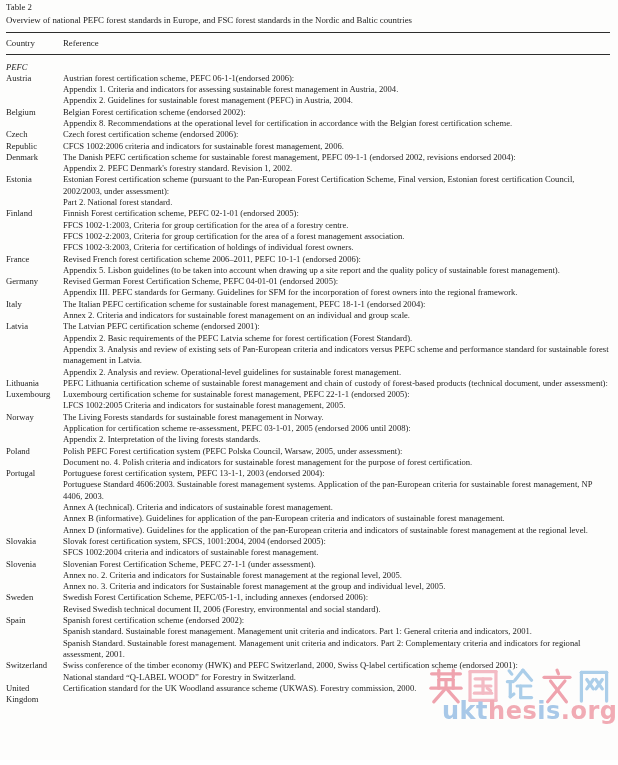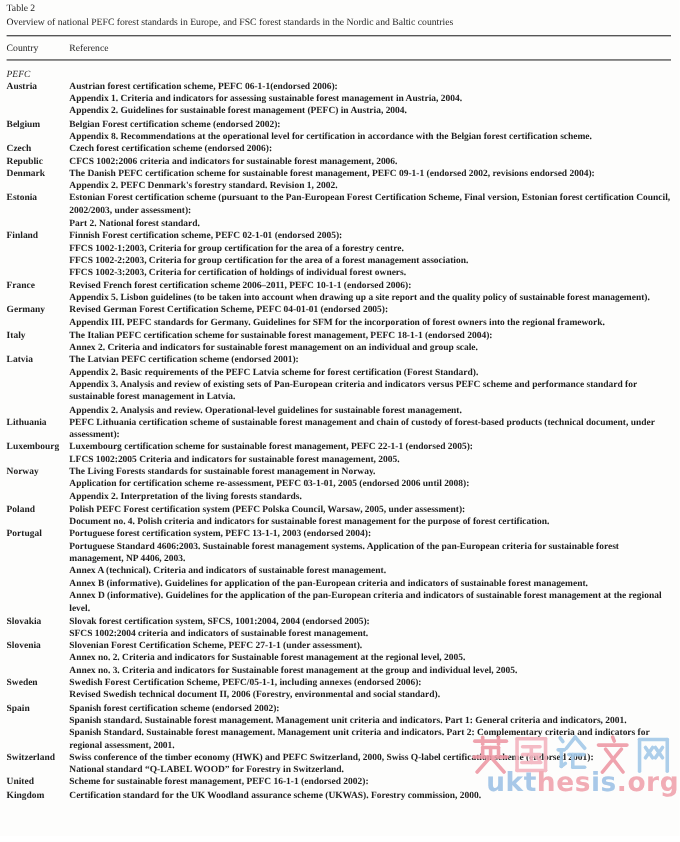--- a/index.html
+++ b/index.html
@@ -11,21 +11,21 @@
   .content { width:604px; margin-left:6px; padding-top:2px; }
   .table-label { font-size:8.8px; line-height:11px; }
   .table-caption { font-size:8.8px; line-height:11px; margin-top:1.5px; margin-bottom:6px; }
   .rule { border-top:1.3px solid #2d2d2d; height:0; }
   .header-row {
     display:grid; grid-template-columns:57px 1fr;
     font-size:8.8px; line-height:10px; padding:5px 0 6px 0;
   }
   .tbody { font-size:8.6px; line-height:11.3px; padding-top:7px; }
   .section-label { font-style:italic; }
-  .trow { display:grid; grid-template-columns:57px 1fr;font-weight:bold; }
+  .trow { display:grid; grid-template-columns:57px 1fr; }
   .cell-country { padding-right:6px; }
   .ref-line { }
   
   .watermark { position:absolute; left:428px; top:667px; width:190px; opacity:0.9; pointer-events:none; }
   .wm-cjk { display:flex; gap:1px; }
   .wm-cjk svg { display:block; }
   .wm-latin {
     position:relative; margin-top:-7px; margin-left:14px;
     font-family:"DejaVu Sans", sans-serif; font-weight:bold;
     font-size:24px; line-height:26px; letter-spacing:0.5px; white-space:nowrap;
@@ -193,21 +193,20 @@
           <div class="trow">
             <div class="cell-country">Switzerland</div>
             <div>
               <div class="ref-line">Swiss conference of the timber economy (HWK) and PEFC Switzerland, 2000, Swiss Q-label certification scheme (endorsed 2001):</div>
               <div class="ref-line">National standard “Q-LABEL WOOD” for Forestry in Switzerland.</div>
             </div>
           </div>
           <div class="trow">
             <div class="cell-country">United Kingdom</div>
             <div>
-              <div class="ref-line">Scheme for sustainable forest management, PEFC 16-1-1 (endorsed 2002):</div>
               <div class="ref-line">Certification standard for the UK Woodland assurance scheme (UKWAS). Forestry commission, 2000.</div>
             </div>
           </div>
         </div>
     </div>
   </div>
 
   <div class="watermark">
     <div class="wm-cjk" id="wm-cjk">
         <svg width="36" height="38" viewBox="0 0 100 100">

